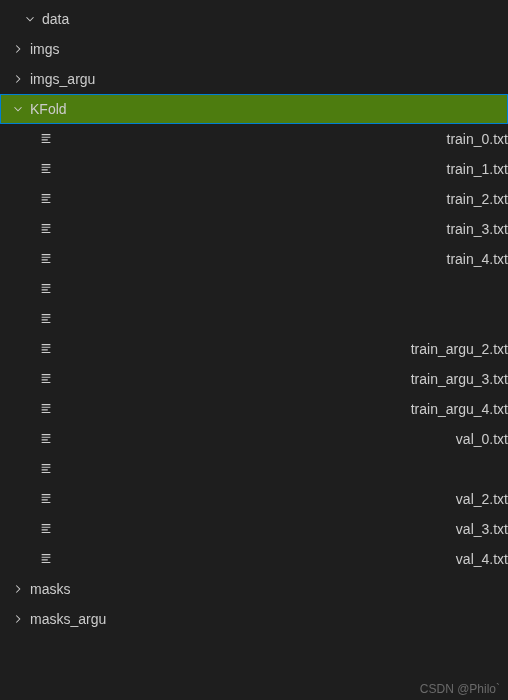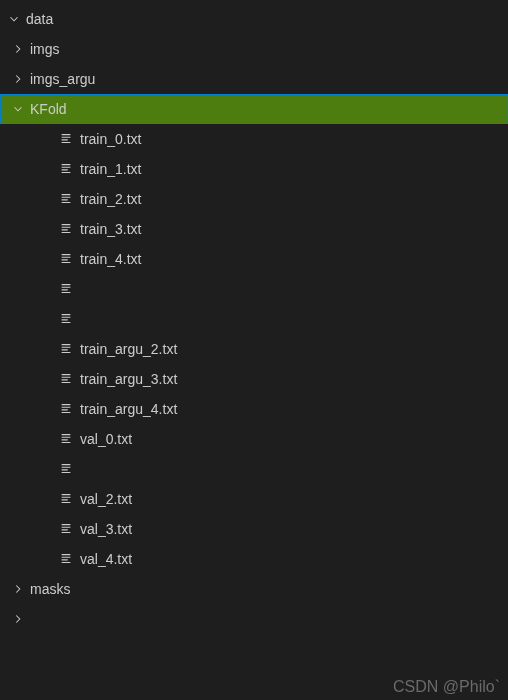--- a/index.html
+++ b/index.html
@@ -25,23 +25,23 @@
       align-items: center;
       height: 30px;
       cursor: pointer;
       user-select: none;
     }
     .tree-item.selected {
       background-color: #4d7c0f;
       outline: 1px solid #007fd4;
       outline-offset: -1px;
     }
-    .indent-0 { padding-left: 6px; }
+    .indent-0 { padding-left: 22px; }
     .indent-1 { padding-left: 10px; }
-    .indent-2 { padding-left: 58px; }
+    .indent-2 { padding-left: 38px; justify-content: space-between; }
     .chevron {
       width: 16px;
       height: 16px;
       display: flex;
       align-items: center;
       justify-content: center;
       margin-right: 4px;
       flex-shrink: 0;
     }
     .chevron svg {
@@ -62,21 +62,21 @@
       height: 14px;
     }
     .label {
       white-space: nowrap;
       line-height: 30px;
     }
     .watermark {
       position: absolute;
       bottom: 4px;
       right: 8px;
-      font-size: 16px;
+      font-size: 12px;
       color: #6a6a6a;
     }
   </style>
 </head>
 <body>
 
 <div class="tree">
 
   <div class="tree-item indent-0">
     <span class="chevron">
@@ -254,17 +254,18 @@
     </span>
     <span class="label">masks</span>
   </div>
 
   <div class="tree-item indent-1">
     <span class="chevron">
       <svg viewBox="0 0 16 16" fill="none">
           <path d="M6 4l4 4-4 4" stroke="#cccccc" stroke-width="1.2"></path>
         </svg>
     </span>
+    <span class="label">masks_argu</span>
   </div>
 
 </div>
 
 <div class="watermark">CSDN @Philo`</div>
 
 </body></html>

